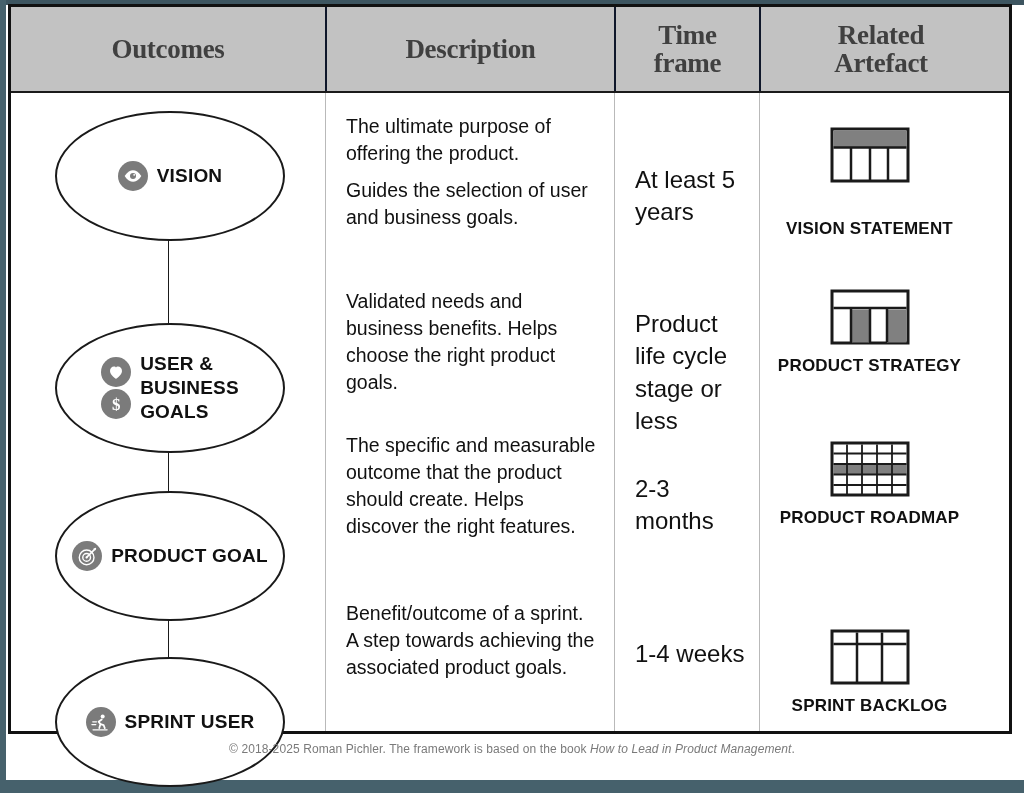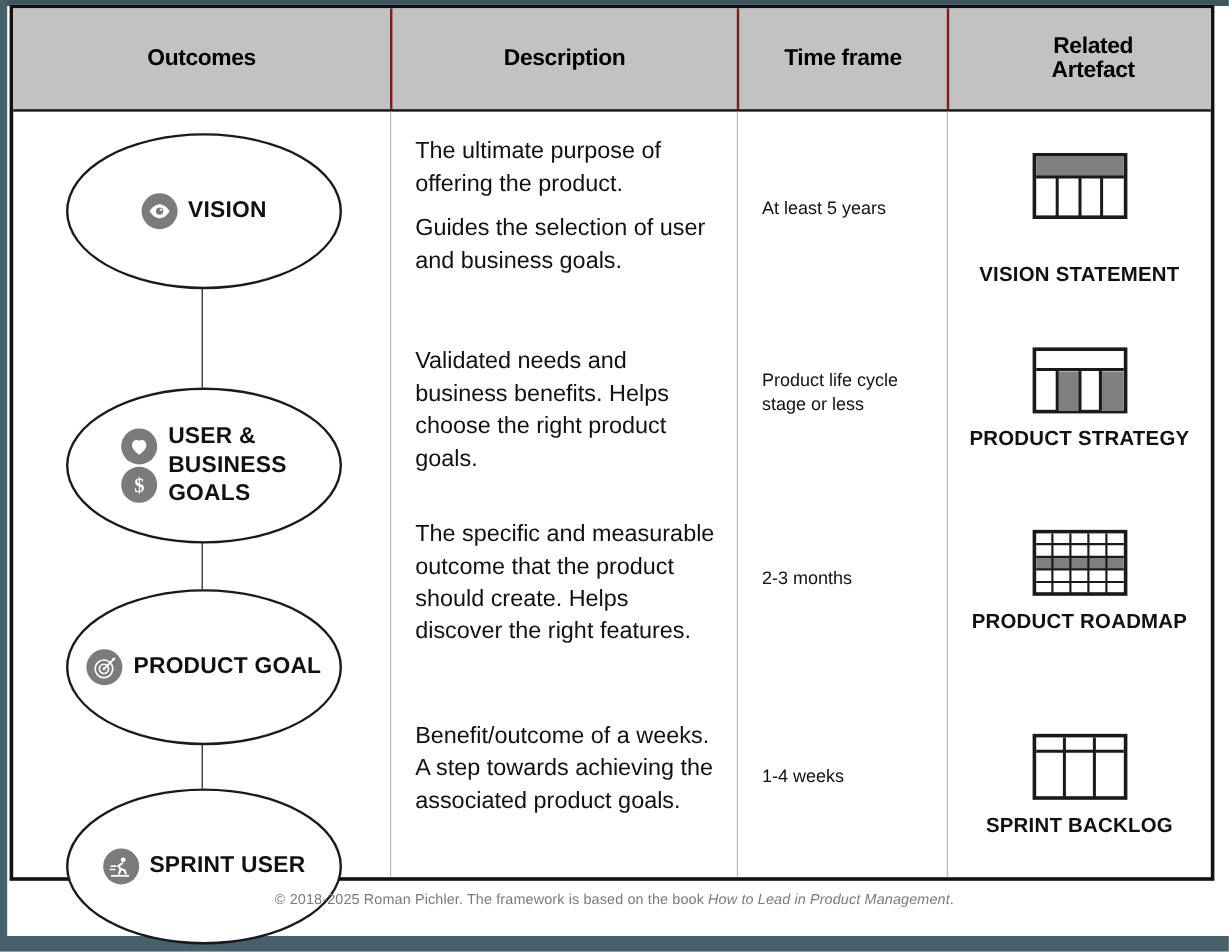--- a/index.html
+++ b/index.html
@@ -53,33 +53,34 @@
     background: #c2c2c2;
     border-bottom: 2px solid #1a1a1a;
     box-sizing: border-box;
   }
   .header-cell {
     display: flex;
     align-items: center;
     justify-content: center;
     text-align: center;
     box-sizing: border-box;
-    color: #000000;
+    color: #404040;
     font-weight: bold;
-    font-size: 19px;
+    font-size: 27px;
     letter-spacing: -0.3px;
     font-stretch: condensed;
     line-height: 1.05;
     padding: 0 6px;
-  }
-  .header-cell + .header-cell { border-left: 2px solid #7f1d1d; }
+    font-family: Liberation Serif, serif;
+  }
+  .header-cell + .header-cell { border-left: 2px solid #0f172a; }
 
   .col-outcomes     { width: 314px; }
   .col-description  { width: 289px; }
-  .col-timeframe    { width: 175px; }
+  .col-timeframe    { width: 145px; }
   .col-artefact     { width: 220px; padding-left: 28px; }
 
   
   .body-grid {
     display: flex;
     height: 638px;
     box-sizing: border-box;
     position: relative;
   }
   .body-col {
@@ -171,21 +172,21 @@
   .desc-para:last-child { margin-bottom: 0; }
 
   
   .tf-cell {
     position: absolute;
     left: 0;
     width: 100%;
     box-sizing: border-box;
     padding: 0 12px 0 20px;
     color: #111111;
-    font-size: 15px;
+    font-size: 24px;
     line-height: 1.35;
     font-stretch: condensed;
   }
 
   
   .art-cell {
     position: absolute;
     left: 0;
     width: 100%;
     box-sizing: border-box;
@@ -321,21 +322,21 @@
         <p class="desc-para">The ultimate purpose of offering the product.</p>
         <p class="desc-para">Guides the selection of user and business goals.</p>
       </div>
       <div class="desc-cell" style="top:195px;">
         <p class="desc-para">Validated needs and business benefits. Helps choose the right product goals.</p>
       </div>
       <div class="desc-cell" style="top:339px;">
         <p class="desc-para">The specific and measurable outcome that the product should create. Helps discover the right features.</p>
       </div>
       <div class="desc-cell" style="top:507px;">
-        <p class="desc-para">Benefit/outcome of a weeks. A step towards achieving the associated product goals.</p>
+        <p class="desc-para">Benefit/outcome of a sprint. A step towards achieving the associated product goals.</p>
       </div>
     </div>
 
     <div class="body-col col-timeframe" id="timeframe-col">
       <div class="tf-cell" style="top:71px;">At least 5 years</div>
       <div class="tf-cell" style="top:215px;">Product life cycle stage or less</div>
       <div class="tf-cell" style="top:380px;">2-3 months</div>
       <div class="tf-cell" style="top:545px;">1-4 weeks</div>
     </div>
 
@@ -381,21 +382,21 @@
             <line x1="3.5" y1="44" x2="76.5" y2="44" stroke="#1a1a1a" stroke-width="1.8"></line>
             <line x1="17" y1="3.5" x2="17" y2="53" stroke="#1a1a1a" stroke-width="1.8"></line>
             <line x1="32" y1="3.5" x2="32" y2="53" stroke="#1a1a1a" stroke-width="1.8"></line>
             <line x1="47" y1="3.5" x2="47" y2="53" stroke="#1a1a1a" stroke-width="1.8"></line>
             <line x1="62" y1="3.5" x2="62" y2="53" stroke="#1a1a1a" stroke-width="1.8"></line>
           </svg>
         </span>
         <span class="art-label">PRODUCT ROADMAP</span>
       </div>
 
-      <div class="art-cell" style="top:518px;">
+      <div class="art-cell" style="top:536px;">
         <span>
           <svg class="art-glyph" width="80" height="56" viewBox="0 0 80 56">
             <rect x="2" y="2" width="76" height="52" fill="#ffffff" stroke="#1a1a1a" stroke-width="3"></rect>
             <line x1="3.5" y1="15" x2="76.5" y2="15" stroke="#1a1a1a" stroke-width="2.5"></line>
             <line x1="27" y1="3.5" x2="27" y2="53" stroke="#1a1a1a" stroke-width="2.5"></line>
             <line x1="52" y1="3.5" x2="52" y2="53" stroke="#1a1a1a" stroke-width="2.5"></line>
           </svg>
         </span>
         <span class="art-label">SPRINT BACKLOG</span>
       </div>

